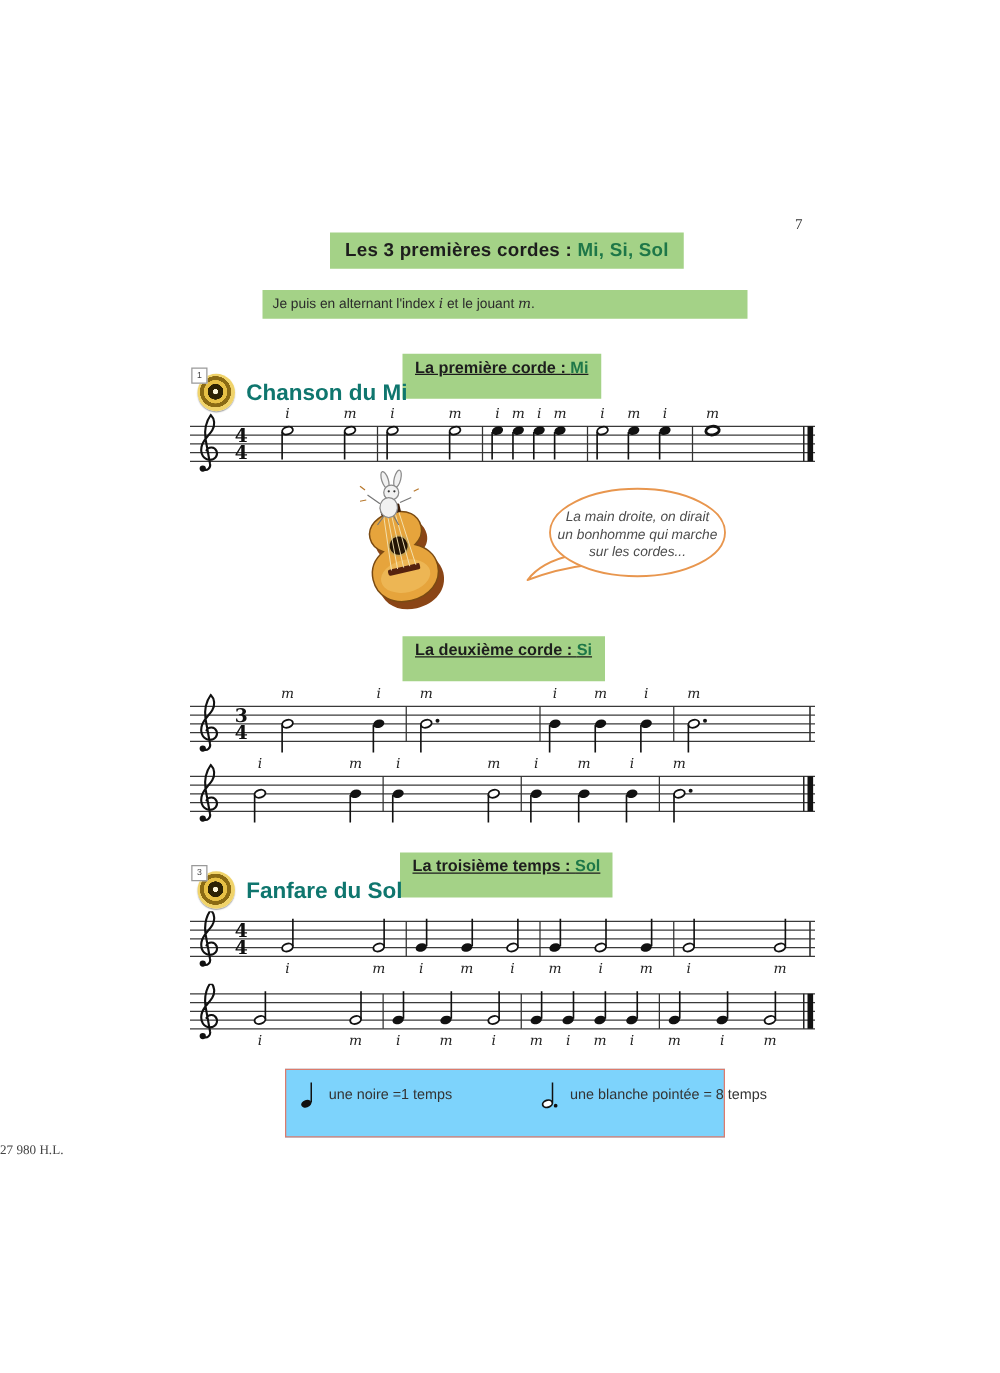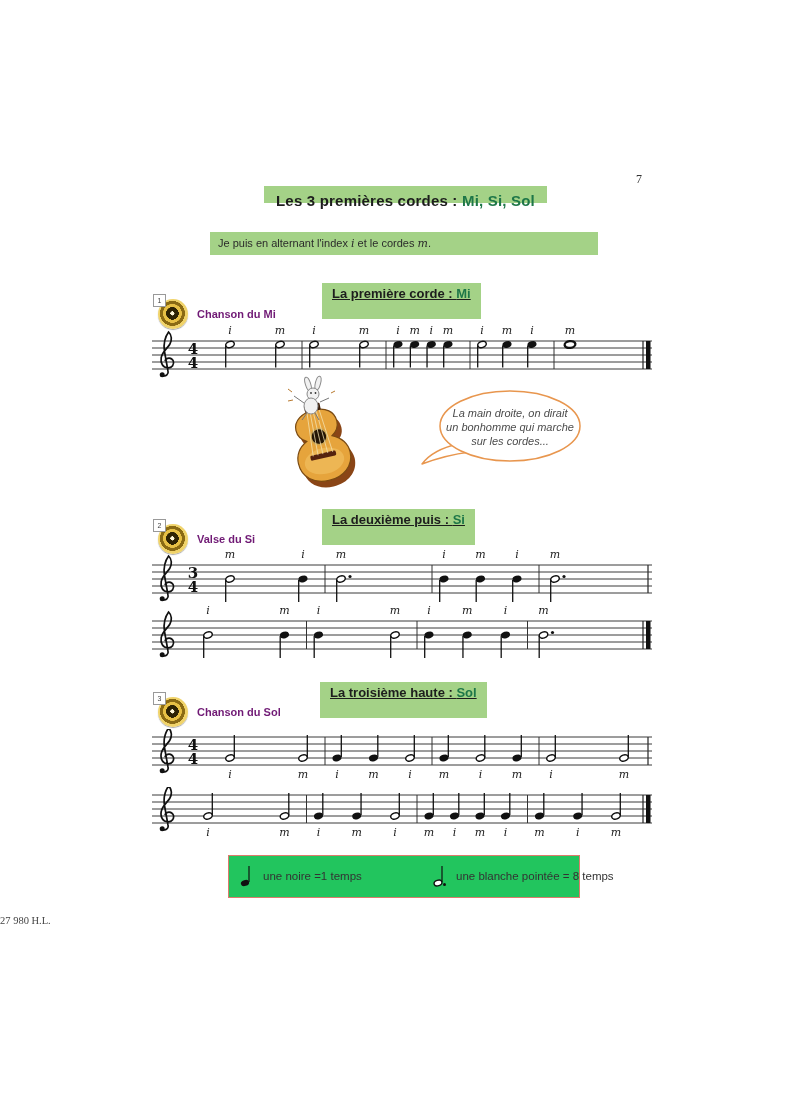--- a/index.html
+++ b/index.html
@@ -2,56 +2,56 @@
 <html><head>
 <meta charset="utf-8">
 <style>
   html,body{margin:0;padding:0;background:#fff;}
   .page{position:relative;width:800px;height:1098px;background:#ffffff;overflow:hidden;
         font-family:"Liberation Sans",sans-serif;color:#1f1f1f;}
   .abs{position:absolute;}
   .page-number{left:636px;top:172px;font:12px "Liberation Serif",serif;color:#333;}
   .banner{background:#a4d287;color:#1d1d1d;font-weight:bold;white-space:nowrap;}
   .kw{color:#1e7748;}
-  .title-banner{left:264px;top:186px;height:17px;line-height:29px;padding:0 12px;font-size:15px;letter-spacing:.2px;}
+  .title-banner{left:264px;top:186px;height:29px;line-height:29px;padding:0 12px;font-size:15px;letter-spacing:.2px;}
   .intro-box{left:210px;top:232px;width:372px;background:#a4d287;padding:4px 8px 5px 8px;
              font-size:11px;line-height:14px;color:#2b2b2b;}
   .intro-box .mus{font:italic 11px "DejaVu Serif",serif;}
   .sec-banner{height:36px;line-height:22px;padding:0 10px;font-size:13px;text-decoration:underline;}
   .track-row{display:flex;align-items:center;gap:9px;}
   .cd{position:relative;width:30px;height:30px;border-radius:50%;
       background:radial-gradient(circle at 48% 48%,
         #fdf6d8 0 9%, #2e2304 10% 28%, #e7c045 29% 42%, #8a6a14 43% 56%,
         #f0d36a 57% 74%, #a07d1d 75% 88%, #6e5510 89% 100%);
       box-shadow:0 1px 1px rgba(0,0,0,.35);}
   .cd-badge{position:absolute;left:-5px;top:-5px;width:11px;height:11px;background:#fff;
       border:1px solid #999;font:7px "Liberation Sans",sans-serif;color:#444;
       display:flex;align-items:center;justify-content:center;}
-  .track-title{font-size:11px;font-weight:bold;color:#701a75;}
+  .track-title{font-size:18px;font-weight:bold;color:#0f766e;}
   .staff-svg{position:absolute;width:500px;height:58px;left:152px;}
   .tsig{font:bold 15px "DejaVu Serif",serif;text-anchor:middle;fill:#111;}
   .fing{font:italic 11px "DejaVu Serif",serif;text-anchor:middle;fill:#222;}
   .bubble-text{font:italic 11px "Liberation Sans",sans-serif;fill:#4c4c4c;text-anchor:middle;}
-  .legend-box{left:228px;top:855px;width:332px;border:1.5px solid #dd7b6c;padding:7px 9px 8px 9px;
+  .legend-box{left:228px;top:855px;width:332px;border:1.5px solid #dd7b6c;padding:7px 9px 20px 9px;
       display:grid;grid-template-columns:193px 1fr;grid-row-gap:7px;
-      font-size:11.5px;color:#333;background:#22c55e;}
+      font-size:11.5px;color:#333;background:#7dd3fc;}
   .legend-item{display:flex;align-items:center;gap:8px;white-space:nowrap;}
   .footer{left:0;top:915px;width:100%;font:10.5px "Liberation Serif",serif;color:#444;}
 </style>
 </head>
 <body>
 
 <div class="page">
 
   <div class="abs page-number">7</div>
 
   <div class="abs banner title-banner"><span>Les 3 premières cordes : </span><span class="kw">Mi, Si, Sol</span></div>
 
   <div class="abs intro-box">
-    <div><span>Je puis en alternant l'index </span><span class="mus">i</span><span> et le cordes </span><span class="mus">m</span><span>.</span></div>
+    <div><span>Je puis en alternant l'index </span><span class="mus">i</span><span> et le jouant </span><span class="mus">m</span><span>.</span></div>
   </div>
 
   <div class="abs banner sec-banner" style="left:322px;top:283px;"><span>La première corde : </span><span class="kw">Mi</span></div>
 
   <div class="abs track-row" style="left:158px;top:299px;">
     <div class="cd">
       <div class="cd-badge">1</div>
     </div>
     <div class="track-title">Chanson du Mi</div>
   </div>
@@ -138,28 +138,22 @@
   </svg>
 
   <svg class="abs" style="left:418px;top:388px;" width="165" height="86" viewBox="0 0 165 86">
     <path d="M40,56 C22,60 10,68 4,76 C20,70 36,66 52,64 Z" fill="#ffffff" stroke="#e8964e" stroke-width="1.5" stroke-linejoin="round"></path>
     <ellipse cx="92" cy="38" rx="70" ry="35" fill="#ffffff" stroke="#e8964e" stroke-width="1.5"></ellipse>
     <text class="bubble-text" x="92" y="29">La main droite, on dirait</text>
     <text class="bubble-text" x="92" y="43">un bonhomme qui marche</text>
     <text class="bubble-text" x="92" y="57">sur les cordes...</text>
   </svg>
 
-  <div class="abs banner sec-banner" style="left:322px;top:509px;"><span>La deuxième puis : </span><span class="kw">Si</span></div>
-
-  <div class="abs track-row" style="left:158px;top:524px;">
-    <div class="cd">
-      <div class="cd-badge">2</div>
-    </div>
-    <div class="track-title">Valse du Si</div>
-  </div>
+  <div class="abs banner sec-banner" style="left:322px;top:509px;"><span>La deuxième corde : </span><span class="kw">Si</span></div>
+
 
   <svg class="staff-svg" style="top:548px;" viewBox="0 0 500 58">
       <line x1="0" y1="17" x2="500" y2="17" stroke="#3a3a3a" stroke-width="1"></line>
       <line x1="0" y1="24" x2="500" y2="24" stroke="#3a3a3a" stroke-width="1"></line>
       <line x1="0" y1="31" x2="500" y2="31" stroke="#3a3a3a" stroke-width="1"></line>
       <line x1="0" y1="38" x2="500" y2="38" stroke="#3a3a3a" stroke-width="1"></line>
       <line x1="0" y1="45" x2="500" y2="45" stroke="#3a3a3a" stroke-width="1"></line>
       <path d="M10.5,51.5 C14,53 16.8,50 16,47 L12.4,27 C11.6,21 12.6,13.5 16.6,8 C19.8,11 20.2,16.2 17.8,20.2 C15.2,24.6 10.2,27.8 9.2,33.6 C8.2,39.4 11,43.6 15.6,43.8 C20.2,44 22.6,40.2 21.2,36.8 C19.8,33.4 14.8,33 13.2,36.4" fill="none" stroke="#111" stroke-width="1.7" stroke-linecap="round"></path>
       <circle cx="10.2" cy="50.8" r="2.5" fill="#111"></circle>
       <text class="tsig" x="41" y="29.5">3</text>
@@ -225,27 +219,27 @@
       <text class="fing" x="353.5" y="10">i</text>
       <line x1="375.5" y1="17" x2="375.5" y2="45" stroke="#333" stroke-width="1"></line>
       <ellipse cx="391.5" cy="31" rx="4.4" ry="3" fill="#fff" stroke="#111" stroke-width="1.5" transform="rotate(-18 391.5 31)"></ellipse>
       <circle cx="400.5" cy="28.5" r="1.6" fill="#111"></circle>
       <line x1="387.2" y1="32" x2="387.2" y2="54" stroke="#111" stroke-width="1.3"></line>
       <text class="fing" x="391.5" y="10">m</text>
       <line x1="491" y1="17" x2="491" y2="45" stroke="#222" stroke-width="1.2"></line>
       <rect x="494" y="17" width="4.5" height="28" fill="#111"></rect>
     </svg>
 
-  <div class="abs banner sec-banner" style="left:320px;top:682px;"><span>La troisième haute : </span><span class="kw">Sol</span></div>
+  <div class="abs banner sec-banner" style="left:320px;top:682px;"><span>La troisième temps : </span><span class="kw">Sol</span></div>
 
   <div class="abs track-row" style="left:158px;top:697px;">
     <div class="cd">
       <div class="cd-badge">3</div>
     </div>
-    <div class="track-title">Chanson du Sol</div>
+    <div class="track-title">Fanfare du Sol</div>
   </div>
 
   <svg class="staff-svg" style="top:729px;" viewBox="0 0 500 58">
       <line x1="0" y1="8" x2="500" y2="8" stroke="#3a3a3a" stroke-width="1"></line>
       <line x1="0" y1="15" x2="500" y2="15" stroke="#3a3a3a" stroke-width="1"></line>
       <line x1="0" y1="22" x2="500" y2="22" stroke="#3a3a3a" stroke-width="1"></line>
       <line x1="0" y1="29" x2="500" y2="29" stroke="#3a3a3a" stroke-width="1"></line>
       <line x1="0" y1="36" x2="500" y2="36" stroke="#3a3a3a" stroke-width="1"></line>
       <path d="M10.5,42.5 C14,44 16.8,41 16,38 L12.4,18 C11.6,12 12.6,4.5 16.6,-1 C19.8,2 20.2,7.199999999999999 17.8,11.2 C15.2,15.6 10.2,18.8 9.2,24.6 C8.2,30.4 11,34.6 15.6,34.8 C20.2,35 22.6,31.2 21.2,27.8 C19.8,24.4 14.8,24 13.2,27.4" fill="none" stroke="#111" stroke-width="1.7" stroke-linecap="round"></path>
       <circle cx="10.2" cy="41.8" r="2.5" fill="#111"></circle>

